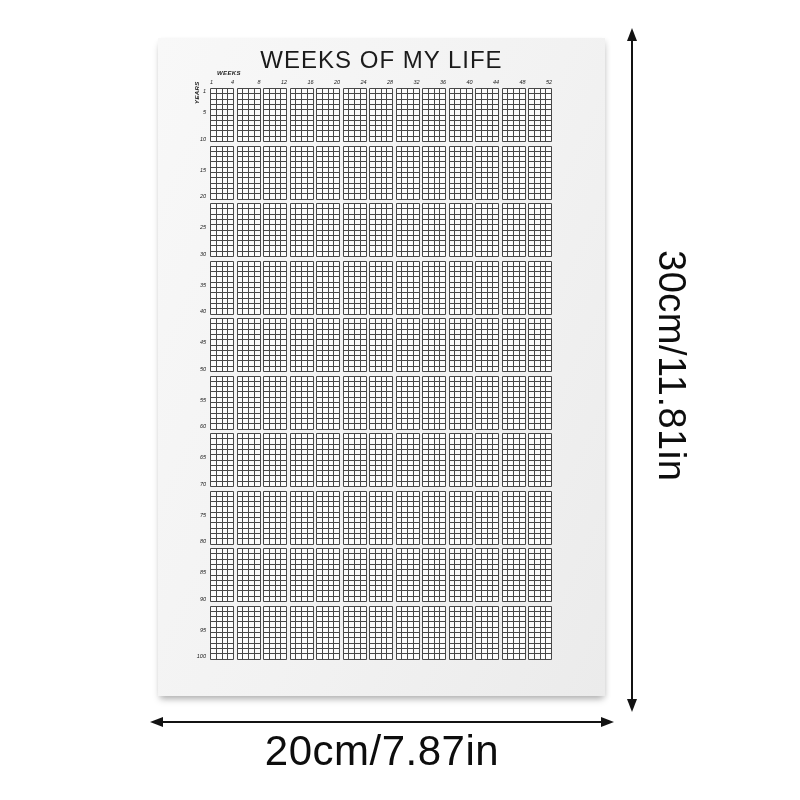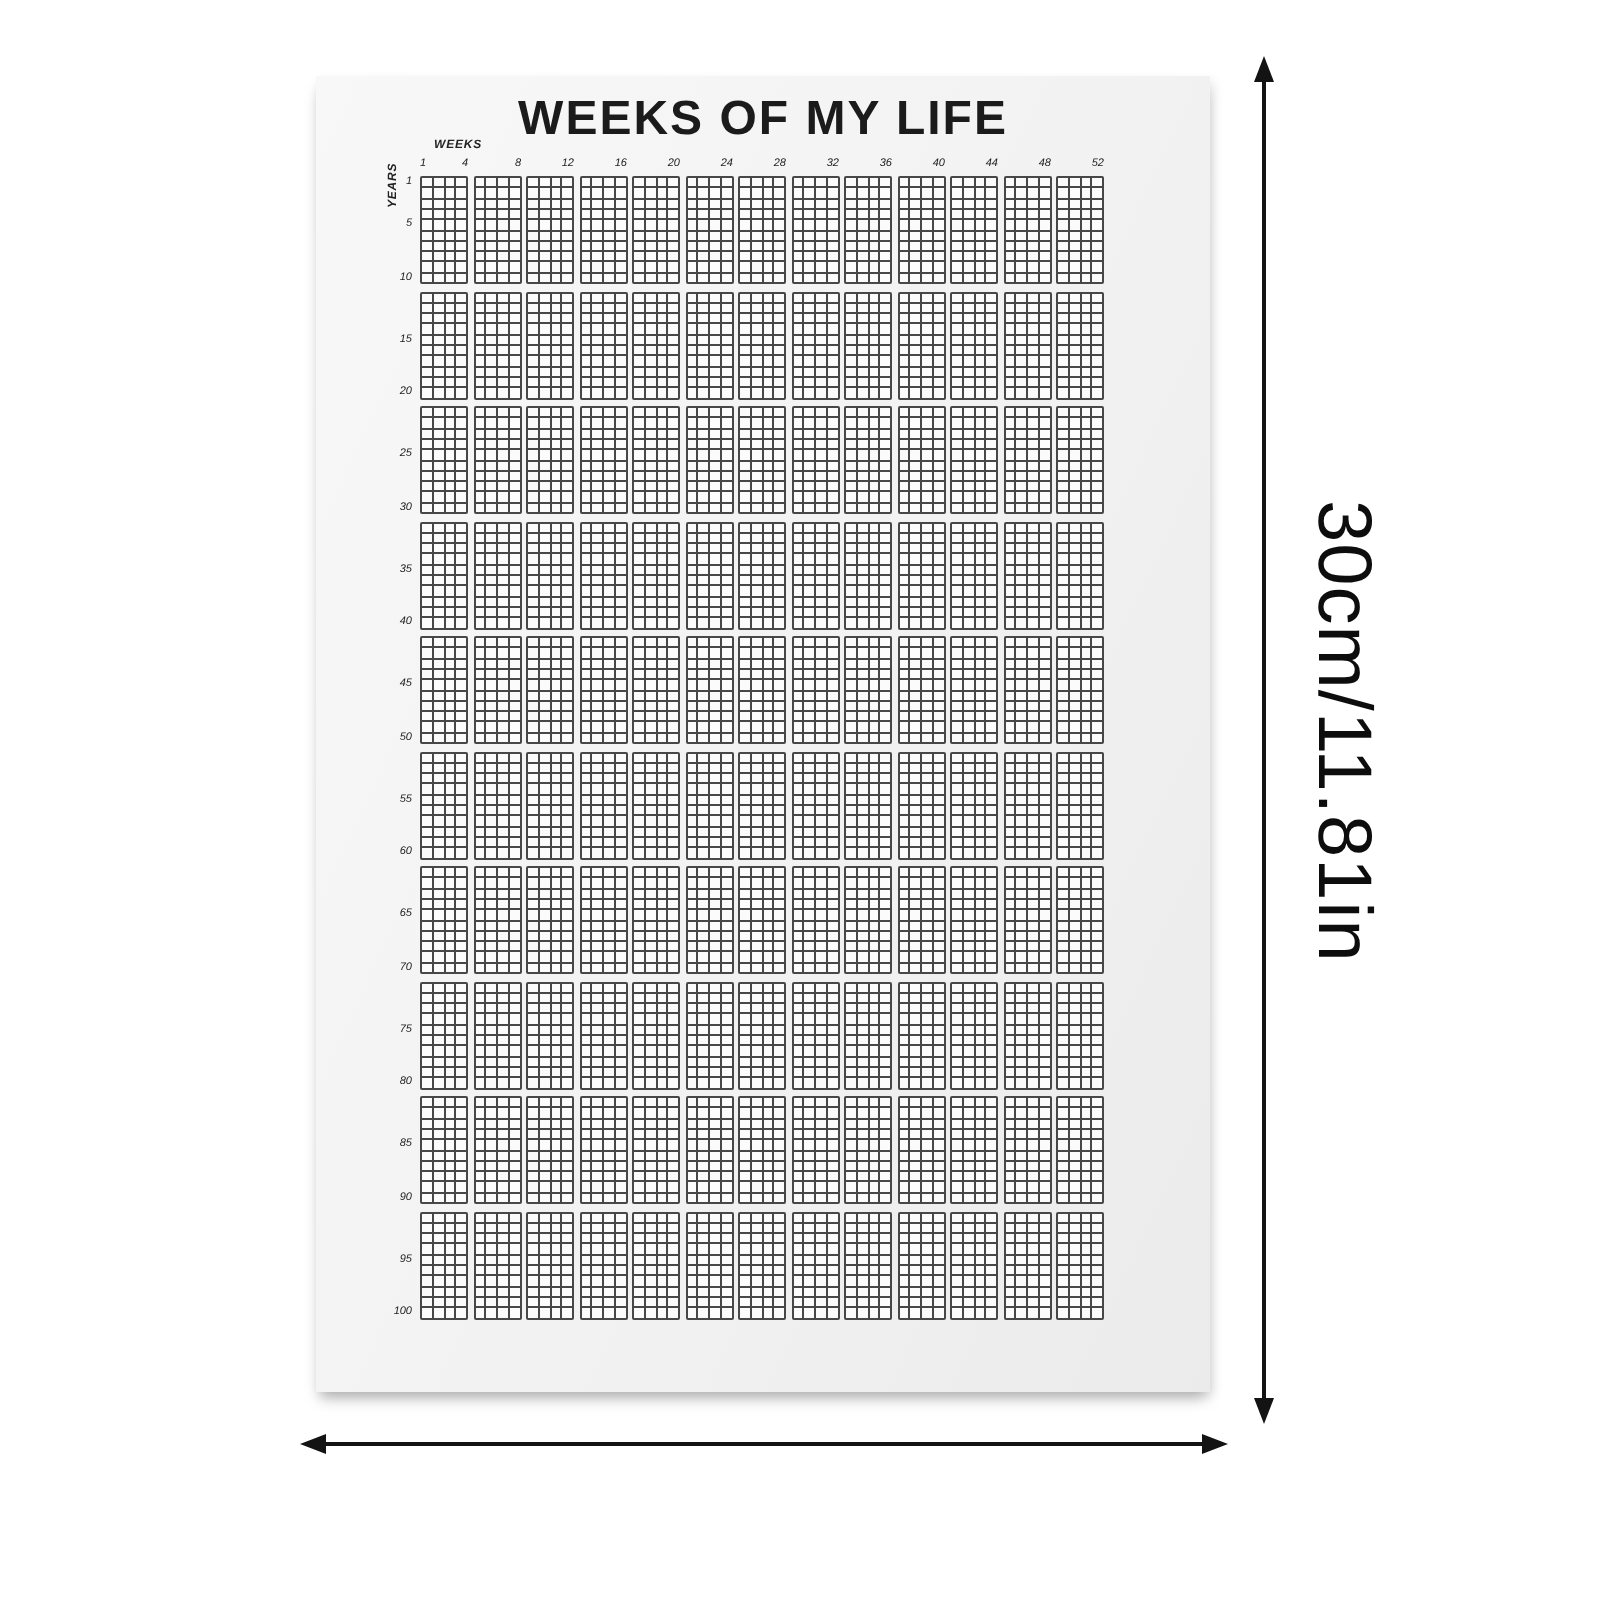--- a/index.html
+++ b/index.html
@@ -9,21 +9,21 @@
   }
 
   
   .poster {
     position:absolute; left:158px; top:38px; width:447px; height:658px;
     background:linear-gradient(115deg,#f8f8f8 0%,#f2f2f2 55%,#ebebeb 100%);
     box-shadow:0 5px 7px -2px rgba(0,0,0,0.28), 2px 2px 5px rgba(0,0,0,0.07);
   }
   .title {
     position:absolute; top:8px; left:0; right:0; text-align:center;
-    font-size:24px; font-weight:700; letter-spacing:1px; color:#1b1b1b;
+    font-size:24px; font-weight:400; letter-spacing:1px; color:#1b1b1b;
     white-space:nowrap;
   }
   .weeks-axis {
     position:absolute; left:59px; top:32px; font-size:6px; font-weight:700;
     font-style:italic; color:#222; letter-spacing:0.4px;
   }
   .years-axis {
     position:absolute; left:36px; top:66px; font-size:6px; font-weight:700;
     font-style:italic; color:#222; letter-spacing:0.4px;
     transform:rotate(-90deg); transform-origin:left top; white-space:nowrap;
@@ -5588,14 +5588,15 @@
     <div class="vline"></div>
     <div class="ah down"></div>
   </div>
   <div class="height-label">30cm/11.81in</div>
 
   <div class="h-arrow">
     <div class="ah left"></div>
     <div class="hline"></div>
     <div class="ah right"></div>
   </div>
+  <div class="width-label">20cm/7.87in</div>
 
 </div>
 
 </body></html>

